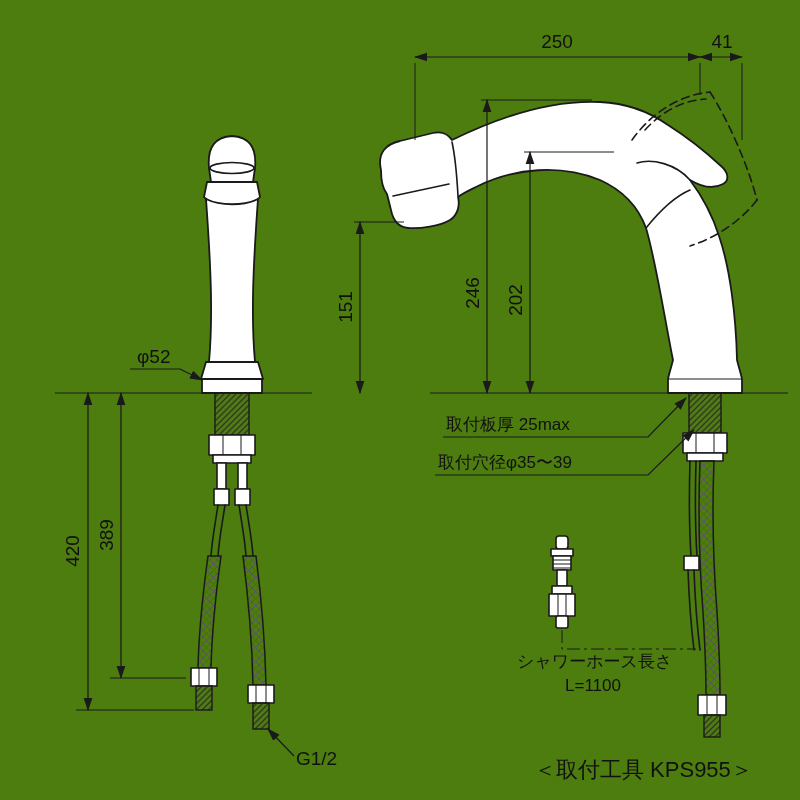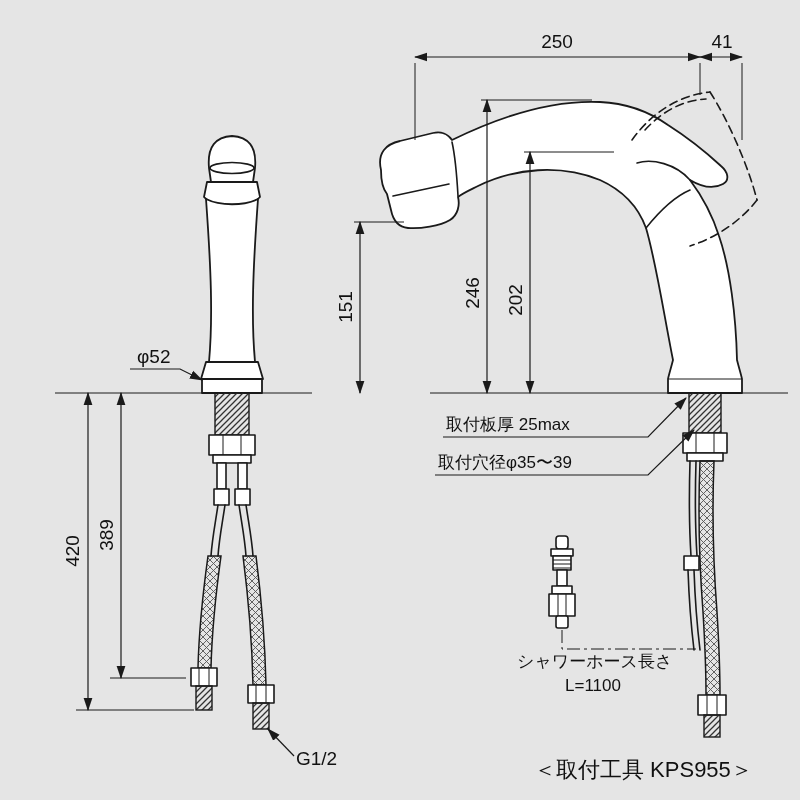--- a/index.html
+++ b/index.html
@@ -1,16 +1,16 @@
 <!DOCTYPE html>
 <html><head>
 <meta charset="utf-8">
 <style>
   html,body{margin:0;padding:0;background:#fff;}
-  .page{width:800px;height:800px;position:relative;background:#e5e5e5;overflow:hidden;}
+  .page{width:800px;height:800px;position:relative;background:#4d7c0f;overflow:hidden;}
   svg{display:block;}
   text{font-family:"Liberation Sans","DejaVu Sans",sans-serif;fill:#111;}
   .dim-t{font-size:19px;}
   .note-t{font-size:17px;}
   .big-t{font-size:22px;}
   .out{fill:#fff;stroke:#1a1a1a;stroke-width:1.8;stroke-linejoin:round;}
   .ln{fill:none;stroke:#1a1a1a;stroke-width:1.6;stroke-linejoin:round;stroke-linecap:round;}
   .thin{fill:none;stroke:#1a1a1a;stroke-width:1;}
   .dim{fill:none;stroke:#1a1a1a;stroke-width:1.2;}
   .hatch{fill:url(#pThread);stroke:#1a1a1a;stroke-width:1.4;}

